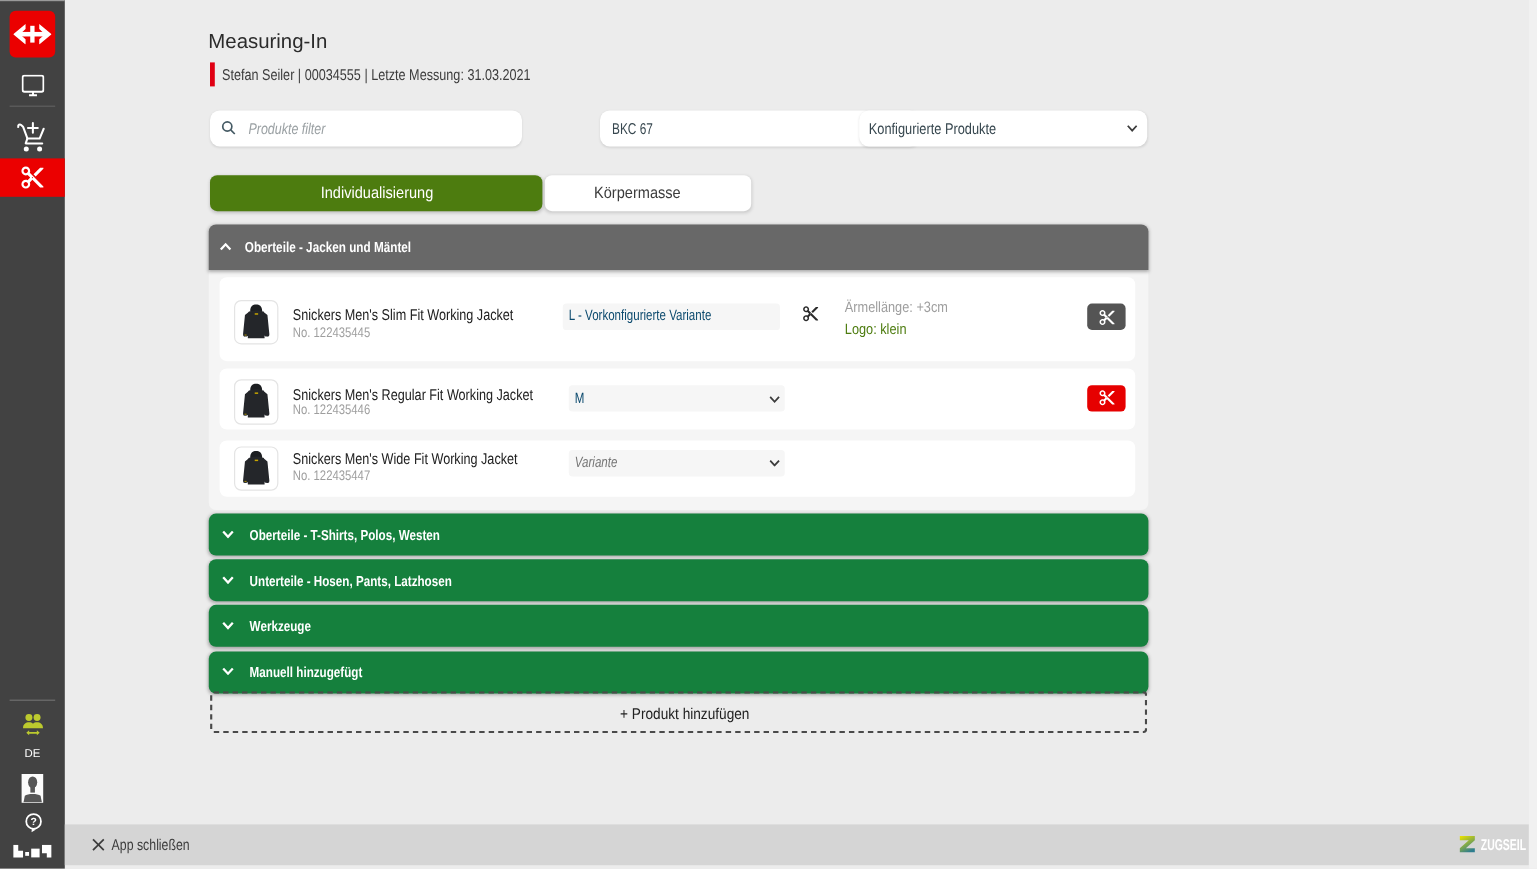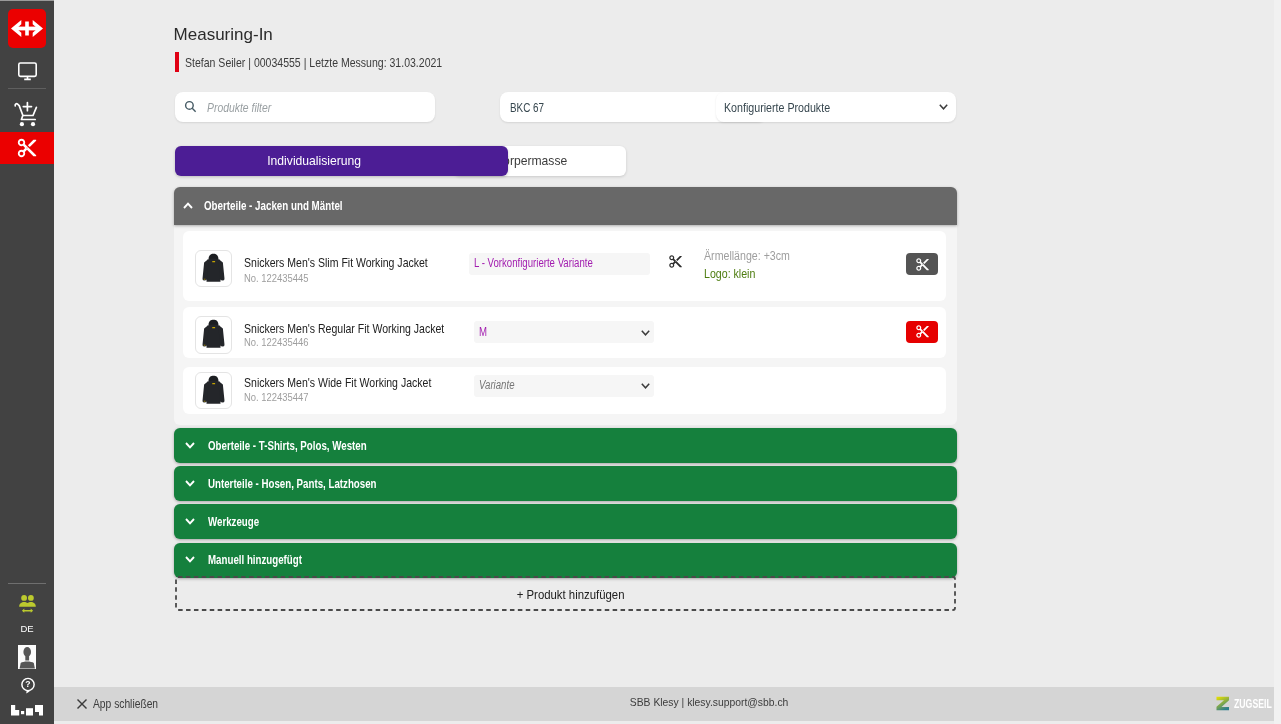--- a/index.html
+++ b/index.html
@@ -29,40 +29,40 @@
 .ctl { position:absolute; top:91.8px; height:30.6px; background:#fff; border-radius:8px; box-shadow:0 1px 2px rgba(0,0,0,0.10); }
 #search { left:174.5px; width:260.4px; }
 #search svg { position:absolute; left:9px; top:8px; }
 #search .ph { position:absolute; left:32.9px; top:9px; font-style:italic; color:#9aa0a3; font-size:13px; line-height:1; }
 #sel1 { left:455px; width:266px;margin-left:45px; }
 #sel2 { left:716px; width:240.4px; }
 .sel .tx { position:absolute; top:9.2px; font-size:13px; color:#37474f; line-height:1; }
 .sel svg { position:absolute; top:12.5px; }
 
 
-#tab1 { position:absolute; left:175px; top:146px; width:333px; height:30px; background:#4c1d95; border-radius:6px; z-index:2; box-shadow:0 1px 3px rgba(0,0,0,0.2); }
+#tab1 { position:absolute; left:175px; top:146px; width:277px; height:30px; background:#4d7c0f; border-radius:6px; z-index:2; box-shadow:0 1px 3px rgba(0,0,0,0.2); }
 #tab2 { position:absolute; left:454px; top:146px; width:172px; height:30px; background:#fff; border-radius:6px; z-index:1; box-shadow:0 1px 3px rgba(0,0,0,0.15); }
 .tabtx { position:absolute; top:8.4px; font-size:13.5px; line-height:1; }
 
 
 .acc { position:absolute; left:173.6px; width:783px; background:#686868; border-radius:6px; box-shadow:0 1px 3px rgba(0,0,0,0.3); }
 #acc1 { top:187px; height:37.5px; border-bottom-left-radius:0; border-bottom-right-radius:0; z-index:2; }
 .acc .chv { position:absolute; left:9.5px; }
 .acc .t { position:absolute; left:30px; font-size:12px; font-weight:bold; color:#fff; line-height:1; }
 #container { position:absolute; left:173.6px; top:224.5px; width:783px; height:200px; background:#f5f5f5; border-radius:0 0 6px 6px; z-index:1; }
 
 .card { position:absolute; left:9.4px; width:763.5px; background:#fff; border-radius:6px; }
 #card1 { top:6.5px; height:70px; }
 #card2 { top:82px; height:51px; }
 #card3 { top:142.5px; height:46.5px; }
 .thumb { position:absolute; left:11.7px; width:37.5px; height:37.5px; background:#fff; border:1px solid #e4e4e4; border-radius:6px; }
 .pt { position:absolute; left:61.5px; font-size:13px; color:#212121; line-height:1; }
 .pn { position:absolute; left:61.5px; font-size:11.5px; color:#9e9e9e; line-height:1; }
 .field { position:absolute; left:285.8px; width:181px; height:22px; background:#f6f6f6; border-radius:3px; }
-.field .ftx { position:absolute; left:5.5px; top:4.7px; font-size:12.5px; color:#a21caf; line-height:1; }
+.field .ftx { position:absolute; left:5.5px; top:4.7px; font-size:12.5px; color:#0c4a6e; line-height:1; }
 .field svg { position:absolute; right:3.5px; top:8.5px; }
 .cutbtn { position:absolute; left:723.5px; width:32px; height:22px; border-radius:4px; display:flex; align-items:center; justify-content:center; }
 
 .acc2 { position:absolute; left:173.6px; width:783px; height:35px; background:#15803d; border-radius:6px; box-shadow:0 1px 3px rgba(0,0,0,0.3); }
 #acca { top:428px; } #accb { top:466.2px; } #accc { top:504.4px; } #accd { top:542.6px; }
 .acc2 .chv { position:absolute; left:11px; top:13.5px; }
 .acc2 .t { position:absolute; left:34px; top:11.7px; font-size:12px; font-weight:bold; color:#fff; line-height:1; }
 
 #dashed { position:absolute; left:174.5px; top:576px; width:781px; height:35px; }
 #dashed .t { position:absolute; left:8px; top:12px; width:777px; text-align:center; font-size:13px; color:#212121; line-height:1; }
@@ -297,21 +297,20 @@
   </div>
 
 <div id="footer">
   <div id="fleft">
     <svg width="12" height="12" viewBox="0 0 12 12" stroke="#3c3c3c" stroke-width="1.4">
         <line x1="1.5" y1="1.5" x2="10.5" y2="10.5"></line>
         <line x1="10.5" y1="1.5" x2="1.5" y2="10.5"></line>
       </svg>
     <span class="t"><span class="cx" style="transform:scaleX(0.79);">App schließen</span></span>
   </div>
-  <div id="fcenter"><span class="cx" style="transform:scaleX(0.9); transform-origin:50% 50%;">SBB Klesy | klesy.support@sbb.ch</span></div>
   <div id="fright">
     <svg width="13.5" height="15" viewBox="0 0 14 15">
       <defs>
           <linearGradient id="zg" x1="0.1" y1="0" x2="0.6" y2="1">
             <stop offset="0" stop-color="#e8e000"></stop>
             <stop offset="0.45" stop-color="#93b23c"></stop>
             <stop offset="1" stop-color="#2e7d8e"></stop>
           </linearGradient>
         </defs>
       <path d="M0.5,0.5 h13 v3.6 l-7.8,6.9 h7.8 v3.5 h-13 v-3.6 l7.8,-6.9 h-7.8 z" fill="url(#zg)"></path>

